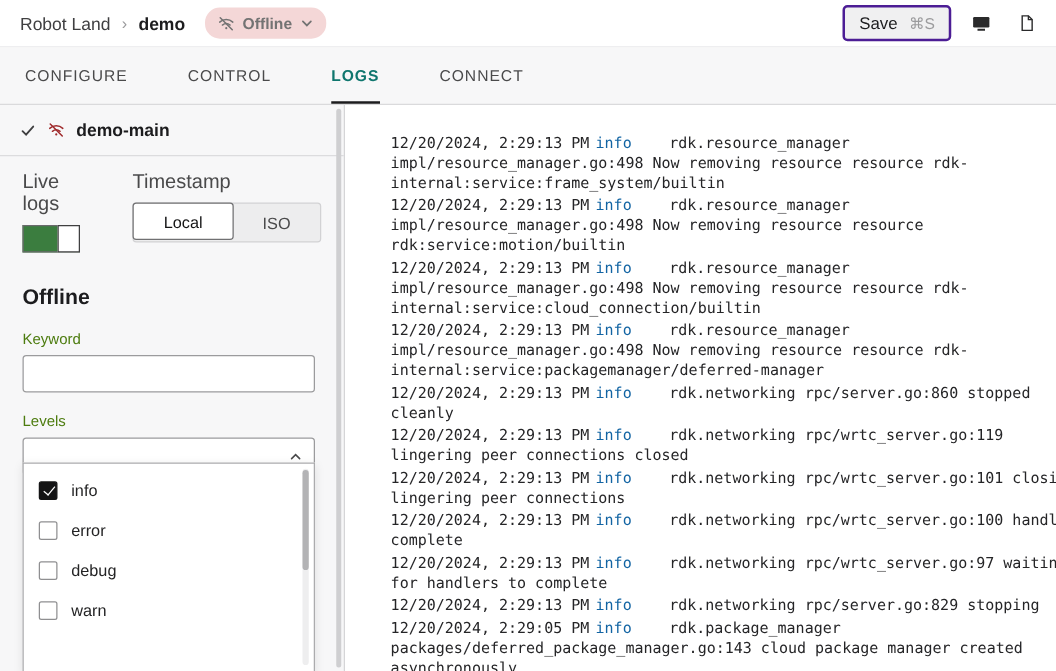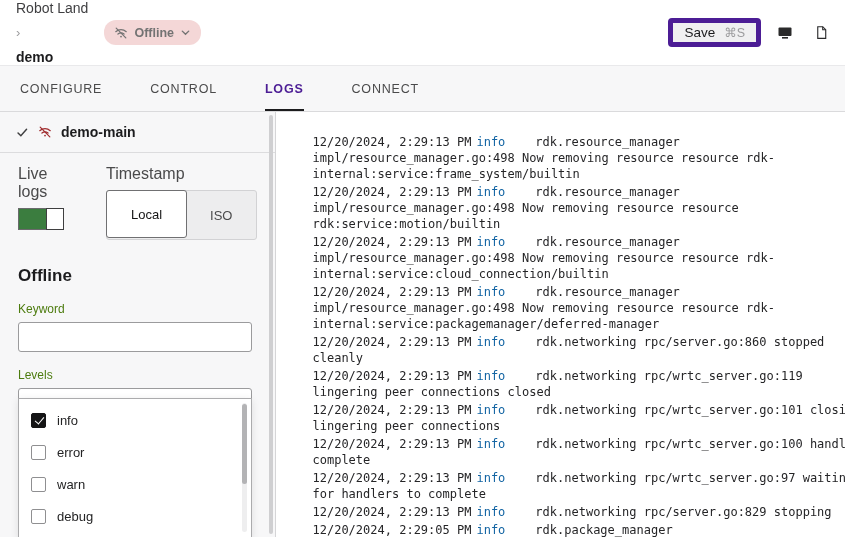--- a/index.html
+++ b/index.html
@@ -1,48 +1,48 @@
 <!DOCTYPE html>
 <html><head>
 <meta charset="utf-8">
 <style>
   * { margin:0; padding:0; box-sizing:border-box; }
   html,body { width:845px; height:537px; background:#fff; font-family:"Liberation Sans", sans-serif; color:#1c1c1e; overflow:hidden; }
   .app { width:845px; height:537px; display:flex; flex-direction:column; }
 
   
   .header { flex:0 0 38px; display:flex; align-items:center; background:#fff; border-bottom:1px solid #e9e9eb; padding:0 12px 0 16px; }
-  .breadcrumb { display:flex; gap:9px; font-size:14px;flex-direction:column; }
+  .breadcrumb { display:flex; align-items:center; gap:9px; font-size:14px; }
   .crumb-root { color:#3f3f41; cursor:pointer; }
   .crumb-sep { color:#9b9b9d; font-size:13px; }
   .crumb-current { font-weight:700; }
   .status-badge { margin-left:16px; display:flex; align-items:center; gap:6px; background:#f4d7d7; color:#737373; border-radius:12px; height:25px; padding:0 10px; font-size:12.5px; font-weight:600; cursor:pointer; }
   .header-right { margin-left:auto; display:flex; align-items:center; gap:12px; }
-  .save-btn { display:flex; align-items:center; gap:9px; background:#f0f0f1; border:5px solid #4c1d95; border-radius:4px; height:29px; padding:0 11px; font-size:13.5px; color:#1c1c1e; cursor:pointer; font-family:inherit; }
+  .save-btn { display:flex; align-items:center; gap:9px; background:#f0f0f1; border:2px solid #4c1d95; border-radius:4px; height:29px; padding:0 11px; font-size:13.5px; color:#1c1c1e; cursor:pointer; font-family:inherit; }
   .save-shortcut { color:#9b9b9d; font-size:12.5px; }
   .icon-btn { width:24px; height:24px; display:flex; align-items:center; justify-content:center; background:none; border:none; cursor:pointer; }
 
   
   .tabbar { flex:0 0 46px; background:#f7f7f8; border-bottom:1px solid #dadadc; display:flex; align-items:stretch; padding-left:20px; gap:48px; }
   .tab { display:flex; align-items:center; font-size:12.5px; letter-spacing:0.8px; color:#4a4a4b; border-bottom:2px solid transparent; cursor:pointer; padding-top:2px; }
-  .tab.active { color:#4c1d95; font-weight:700; border-bottom-color:#1c1c1e; }
+  .tab.active { color:#0f766e; font-weight:700; border-bottom-color:#1c1c1e; }
 
   .content { flex:1; display:flex; min-height:0; }
 
   
   .sidebar { flex:0 0 267px; background:#f7f7f8; border-right:1px solid #d5d5d7; position:relative; }
   .sidebar-scroll-thumb { position:absolute; right:2px; top:3px; bottom:3px; width:4px; background:#cfcfd1; border-radius:2px; cursor:pointer; }
   .part-row { display:flex; align-items:center; gap:9px; padding:12px 16px; border-bottom:1px solid #dcdcde; cursor:pointer; }
   .part-name { font-size:14px; font-weight:600; }
   .controls { display:flex; margin:12px 18px 0; gap:42px; align-items:flex-start; }
   .ctl-label { font-size:16px; color:#4a4a4b; margin-bottom:7px; }
   .toggle { width:46px; height:22px; background:#3b7d3f; position:relative; cursor:pointer; border:1px solid #6a6a6c; }
   .toggle-knob { position:absolute; right:-1px; top:-1px; width:18px; height:22px; background:#fff; border:1px solid #3f3f40; }
   .segmented { display:flex; background:#ededee; border:1px solid #d2d2d4; border-radius:3px; }
-  .seg { height:48px; display:flex; align-items:center; padding:0 24px; font-size:13px; color:#4a4a4b; cursor:pointer; }
+  .seg { height:30px; display:flex; align-items:center; padding:0 24px; font-size:13px; color:#4a4a4b; cursor:pointer; }
   .seg.selected { background:#fff; border:1px solid #707072; border-radius:3px; margin:-1px; color:#141415; }
   .filters-title { font-size:17px; font-weight:700; margin:26px 18px 0; }
   .field-label { font-size:12px; color:#4d7c0f; margin:16px 18px 6px; }
   .text-input { display:block; margin:0 18px; width:234px; height:30px; background:#fff; border:1px solid #9b9b9d; border-radius:3px; padding:0 8px; font-size:13px; font-family:inherit; color:#1c1c1e; }
   .select { margin:0 18px; width:234px; height:30px; background:#fff; border:1px solid #9b9b9d; border-radius:3px; display:flex; align-items:center; justify-content:flex-end; padding:0 9px; cursor:pointer; color:#4a4a4b; }
   .dropdown { position:absolute; left:18px; width:234px; top:286px; bottom:-2px; background:#fff; border:1px solid #ababad; box-shadow:0 2px 8px rgba(0,0,0,0.10); padding-top:5px; overflow:hidden; }
   .dd-item { display:flex; align-items:center; gap:11px; height:32px; padding:0 12px; font-size:13px; color:#242425; cursor:pointer; }
   .cb { position:relative; width:15px; height:15px; background:#fff; border:1px solid #8f8f91; border-radius:2px; flex:0 0 15px; }
   .cb.checked { background:#141415; border-color:#141415; }
   .cb.checked::after { content:""; position:absolute; left:4.5px; top:1.5px; width:4px; height:8px; border-right:1.6px solid #fff; border-bottom:1.6px solid #fff; transform:rotate(40deg); }
@@ -169,25 +169,25 @@
             <div class="dd-item">
               <span class="cb checked"></span>
               <span>info</span>
             </div>
             <div class="dd-item">
               <span class="cb"></span>
               <span>error</span>
             </div>
             <div class="dd-item">
               <span class="cb"></span>
+              <span>debug</span>
+            </div>
+            <div class="dd-item">
+              <span class="cb"></span>
               <span>warn</span>
-            </div>
-            <div class="dd-item">
-              <span class="cb"></span>
-              <span>debug</span>
             </div>
           </div>
         <div class="dd-scroll-track"></div>
         <div class="dd-scroll-thumb"></div>
       </div>
 
       <div class="sidebar-scroll-thumb"></div>
     </div>
 
     <div class="main">

